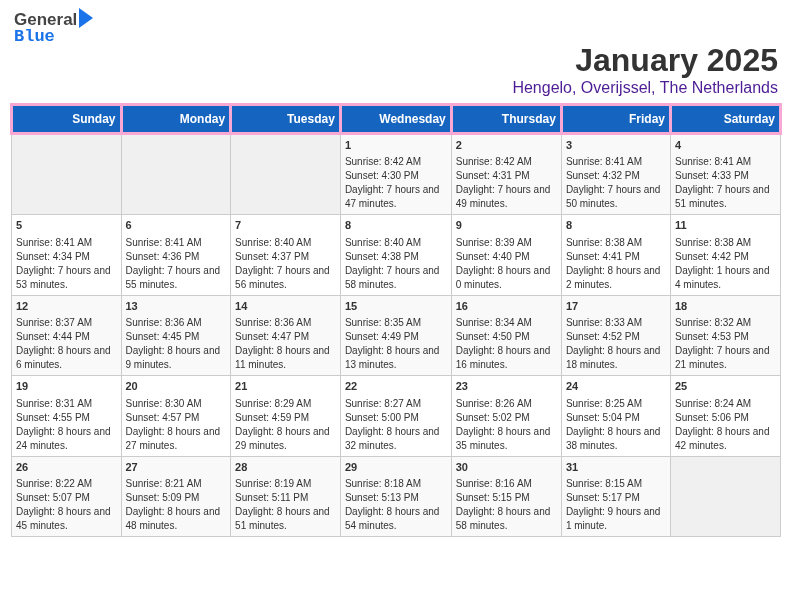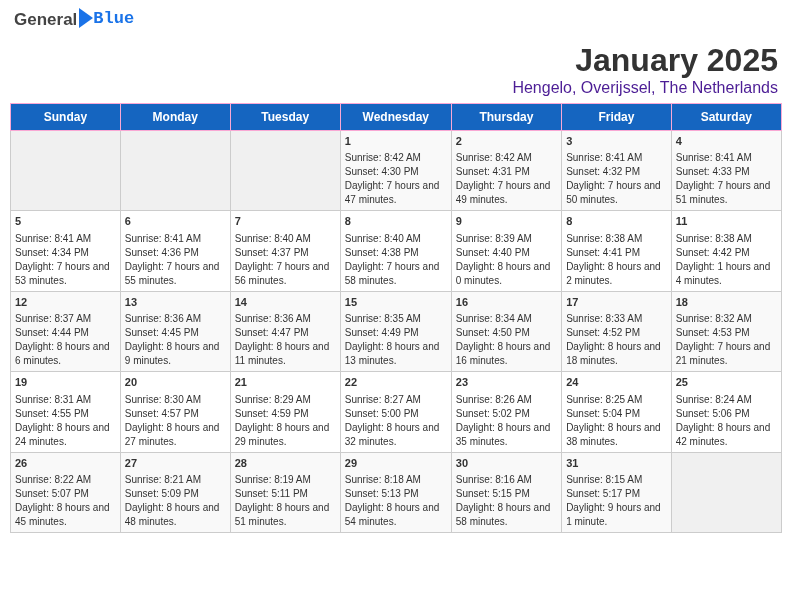--- a/index.html
+++ b/index.html
@@ -12,21 +12,21 @@
     }
     .header-area {
       display: flex;
       justify-content: space-between;
       align-items: flex-start;
       margin-bottom: 6px;
       padding: 0 4px;
     }
     .logo {
       display: flex;
-      flex-direction: row;
+      flex-direction: column;
       align-items: flex-start;
     }
     .title-area {
       text-align: right;
       margin-top: 32px;
     }
     .month-title {
       font-size: 32px;
       font-weight: bold;
       color: #333;
@@ -37,24 +37,24 @@
     }
     .calendar {
       width: 100%;
       border-collapse: collapse;
       font-size: 10px;
     }
     .calendar thead tr th {
       background: #1565c0;
       color: #fff;
       padding: 6px 4px;
-      text-align: center;
+      text-align: right;
       font-size: 12px;
       font-weight: bold;
-      border: 1px solid #f9a8d4;
+      border: 3px solid #f9a8d4;
     }
     .calendar tbody tr td {
       border: 1px solid #ccc;
       vertical-align: top;
       padding: 3px 4px;
       width: 113px;
       height: 80px;
       color: #333;
       font-size: 10px;
       line-height: 1.4;

